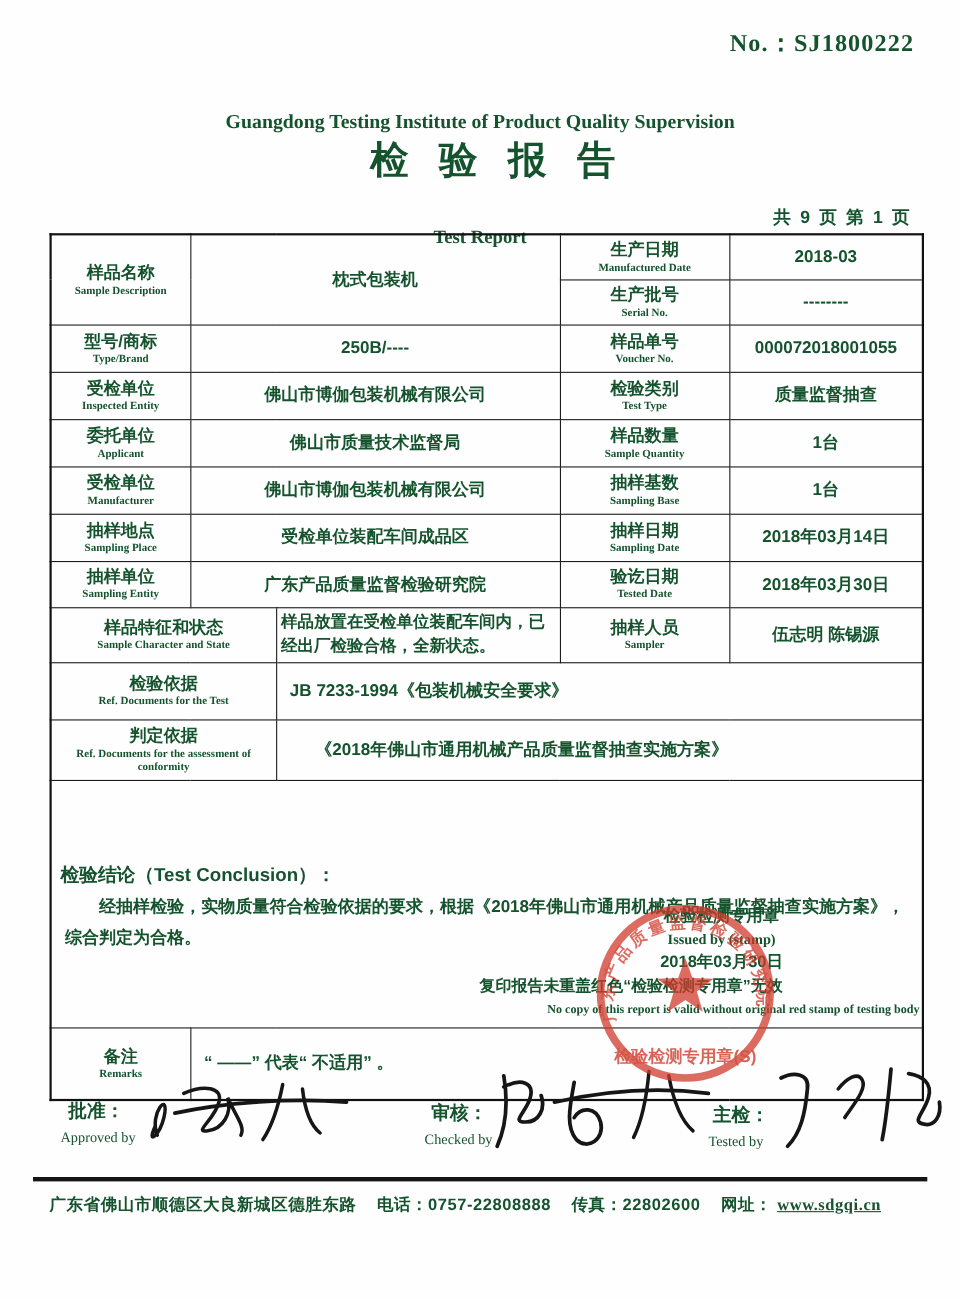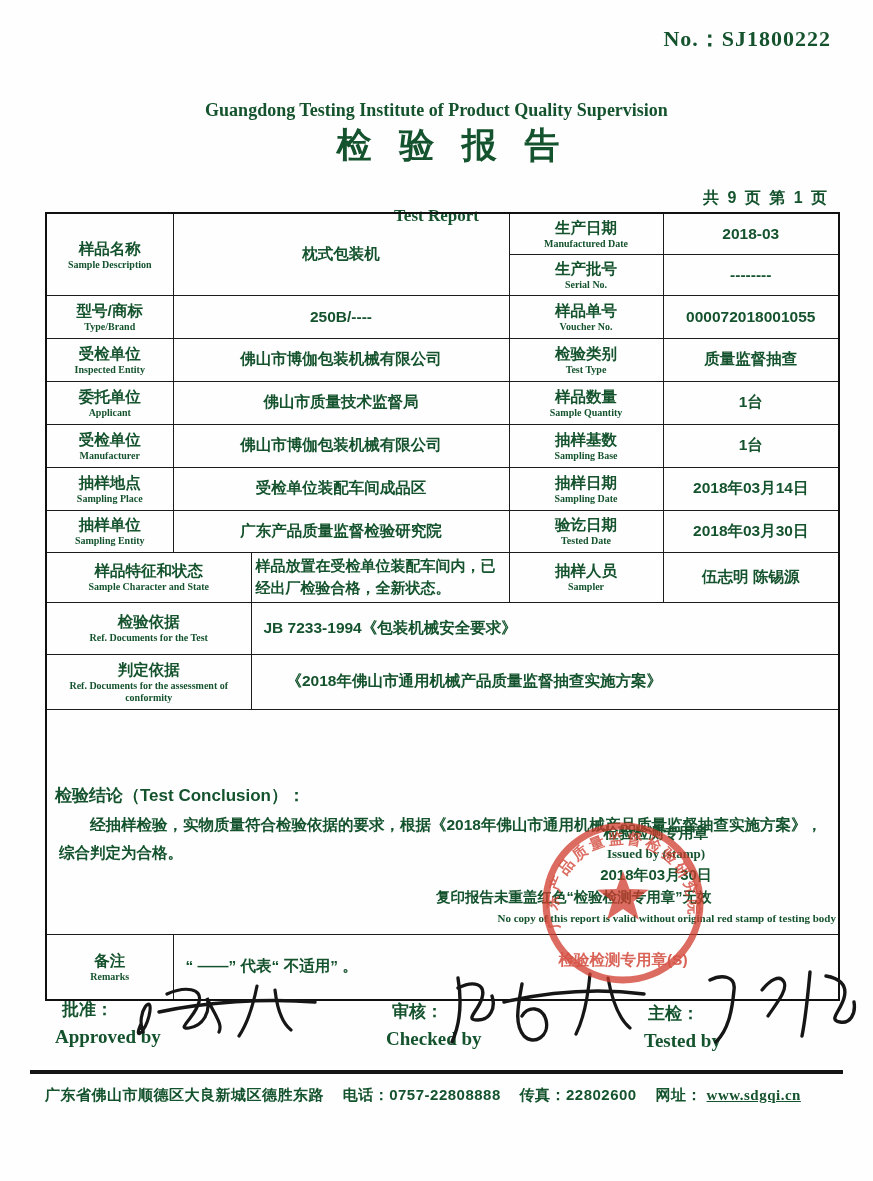--- a/index.html
+++ b/index.html
@@ -44,21 +44,21 @@
   .sb-l2 { font-family:"Liberation Serif",serif; font-size:13px; font-weight:bold; line-height:1.5; }
   .sb-l3 { font-size:15px; font-weight:bold; line-height:1.5; }
   .sb-l4 { font-size:14.5px; font-weight:bold; line-height:1.65; }
   .sb-l5 { text-align:right; font-family:"Liberation Serif",serif; font-size:11px; font-weight:bold; line-height:1.5; }
 
   
   .red-stamp { position:absolute; left:533px; top:810px; z-index:5; opacity:.88; }
 
   
   .sig-label-cn { position:absolute; font-size:17px; font-weight:bold; }
-  .sig-label-en { position:absolute; font-family:"Liberation Serif",serif; font-size:19px; font-weight:bold; }
+  .sig-label-en { position:absolute; font-family:"Liberation Serif",serif; font-size:13px; font-weight:normal; }
   .sig-svg { position:absolute; }
 
   
   .footer-rule { position:absolute; left:30px; top:1070px; width:813px; height:4px; background:#151515; }
   .footer-line { position:absolute; left:45px; top:1086px; font-size:15px; font-weight:bold; letter-spacing:.5px; white-space:nowrap; }
   .footer-line span { margin-right:14px; }
   .website { text-decoration:underline; font-family:"Liberation Serif",serif; margin-right:0 !important; }
 </style>
 </head>
 <body>

